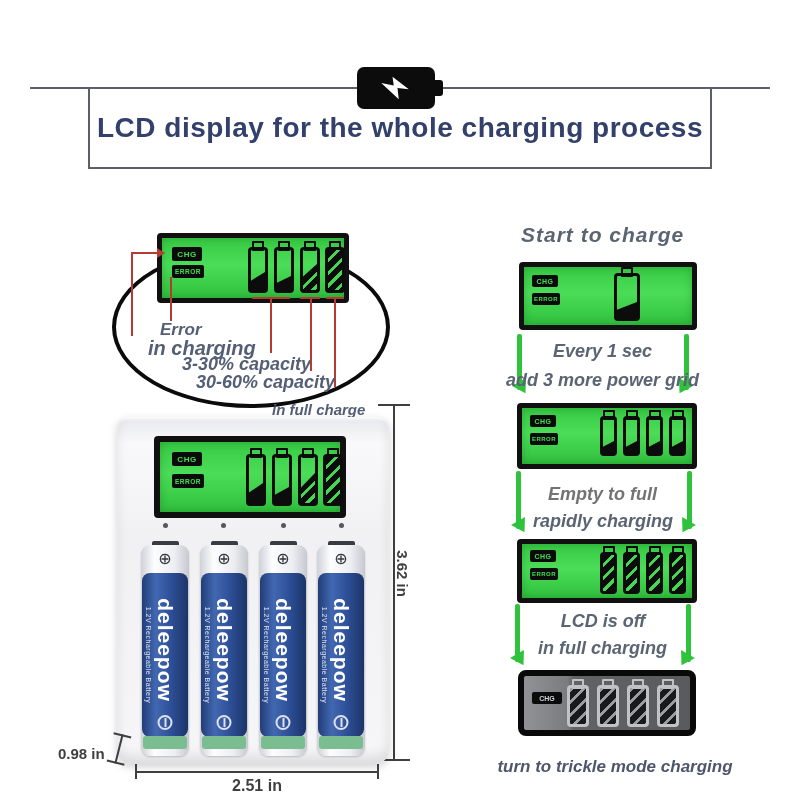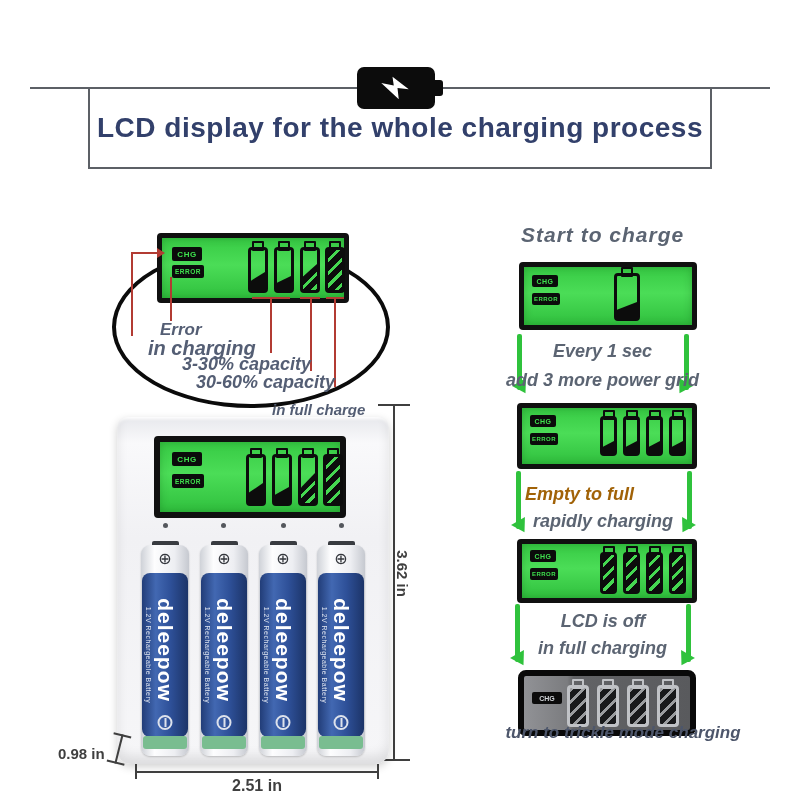--- a/index.html
+++ b/index.html
@@ -267,21 +267,21 @@
     <div class="batt" style="left:124px;top:8px;width:17px;height:40px;">
         <div class="fill wedge" style="height:12px;"></div>
       </div>
     <div class="batt" style="left:147px;top:8px;width:17px;height:40px;">
         <div class="fill wedge" style="height:12px;"></div>
       </div>
   </div>
 
   <div class="garrow hr" style="left:516px;top:471px;height:58px;"></div>
   <div class="garrow hl" style="left:687px;top:471px;height:58px;"></div>
-  <div class="lbl" style="left:525px;top:484px;width:155px;font-size:18px;color:#a16207;">Empty to full</div>
+  <div class="lbl" style="left:525px;top:484px;width:155px;text-align:center;font-size:18px;color:#737373;">Empty to full</div>
   <div class="lbl" style="left:517px;top:511px;width:172px;text-align:center;font-size:18px;color:#5b6472;">rapidly charging</div>
 
   <div class="lcd" style="left:517px;top:539px;width:180px;height:64px;">
     <div class="lcdtag" style="left:8px;top:6px;width:26px;height:12px;font-size:7px;">CHG</div>
     <div class="lcdtag" style="left:8px;top:24px;width:28px;height:12px;font-size:6px;">ERROR</div>
     <div class="batt" style="left:78px;top:8px;width:17px;height:42px;">
         <div class="fill stripes full"></div>
       </div>
     <div class="batt" style="left:101px;top:8px;width:17px;height:42px;">
         <div class="fill stripes full"></div>
@@ -300,15 +300,15 @@
   <div class="lbl" style="left:528px;top:611px;width:150px;text-align:center;font-size:18px;color:#5b6472;">LCD is off</div>
 
   <div class="lcd-off" style="left:518px;top:670px;width:178px;height:66px;">
     <div class="lcdtag-off" style="left:8px;top:16px;width:30px;height:12px;font-size:7px;">CHG</div>
     <div class="dbatt" style="left:43px;top:9px;width:22px;height:42px;"></div>
     <div class="dbatt" style="left:73px;top:9px;width:22px;height:42px;"></div>
     <div class="dbatt" style="left:103px;top:9px;width:22px;height:42px;"></div>
     <div class="dbatt" style="left:133px;top:9px;width:22px;height:42px;"></div>
   </div>
 
-  <div class="lbl" style="left:495px;top:723px;width:240px;text-align:center;font-size:17px;color:#4d566b;margin-left:8px;">turn to trickle mode charging</div>
+  <div class="lbl" style="left:495px;top:757px;width:240px;text-align:center;font-size:17px;color:#4d566b;">turn to trickle mode charging</div>
 
 </div>
 
 </body></html>

